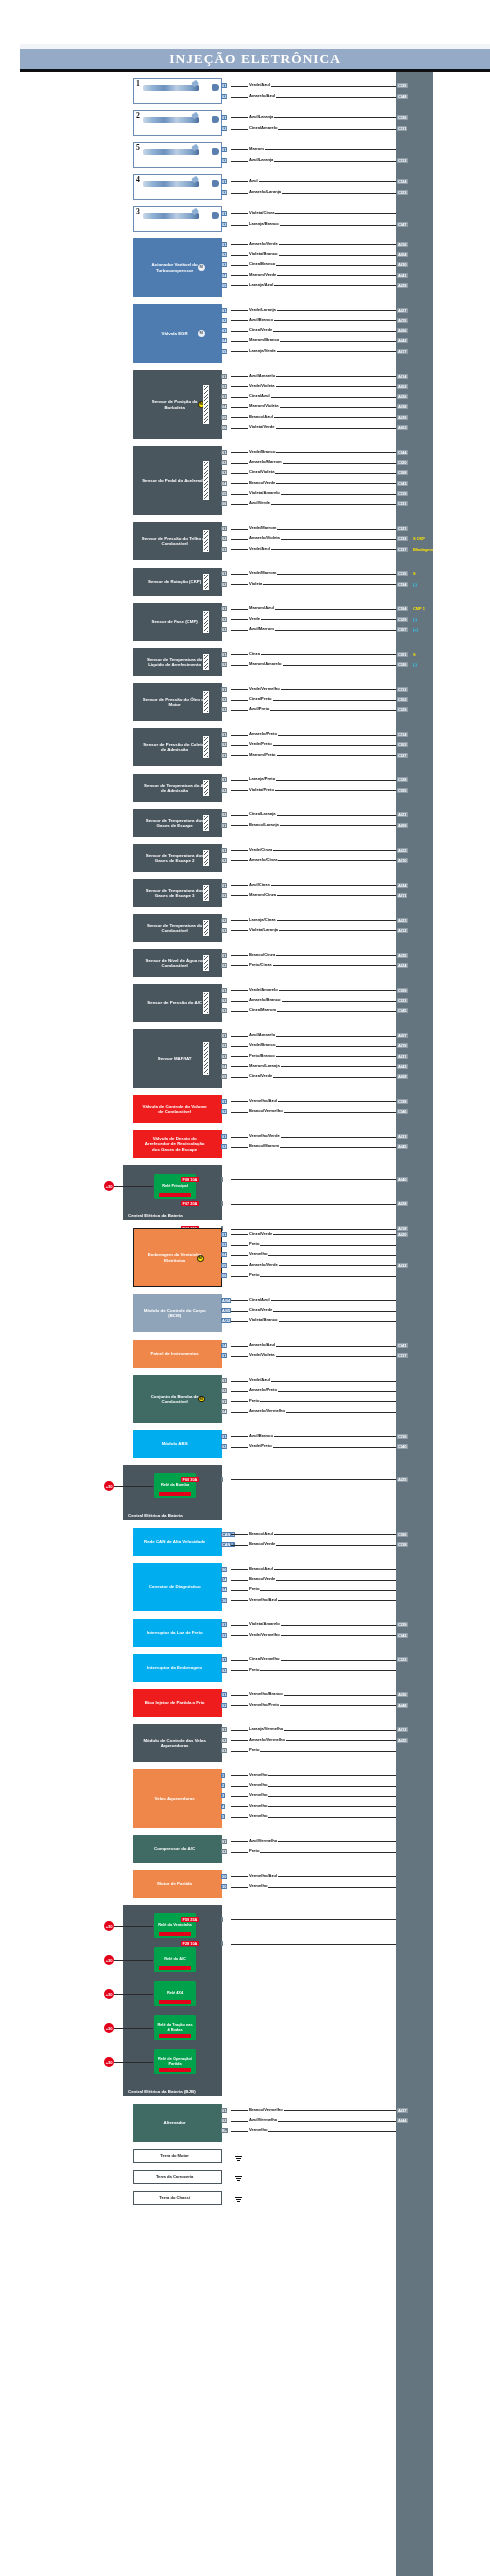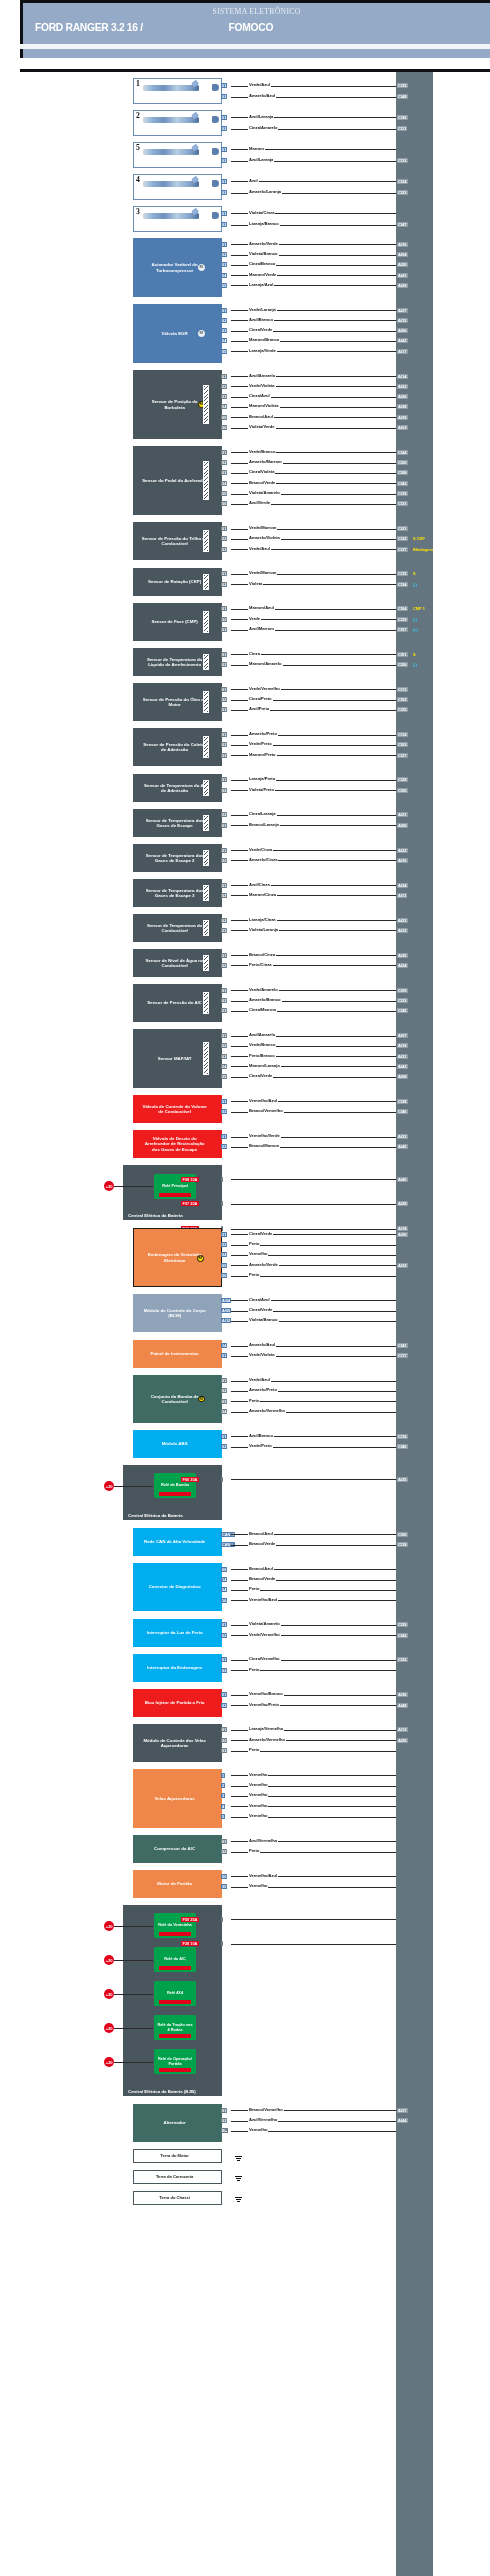--- a/index.html
+++ b/index.html
@@ -220,26 +220,22 @@
   .gnd {
     position:absolute; width:7.2px; height:5.2px;
   }
   .gnd i { position:absolute; left:0; background:#111; height:0.8px; display:block; }
 </style>
 </head>
 <body>
 
 <div id="page">
 
-  <div class="header">
-    <div class="header-sub">SISTEMA ELETRÔNICO</div>
-    <div class="header-model">FORD RANGER 3.2 16 /</div>
-    <div class="header-brand">FOMOCO</div>
-  </div>
   <div class="header-rule"></div>
+  <div class="header-title">INJEÇÃO ELETRÔNICA</div>
   <div class="header-botline"></div>
 
   <div class="ecu-bar"></div>
 
   <div id="body-layer">
       <div class="inj" style="left:133px; top:78px; width:89px; height:26px;">
         <div class="num">1</div>
         <div class="body"></div>
         <div class="tip"></div>
         <div class="plug"></div>

